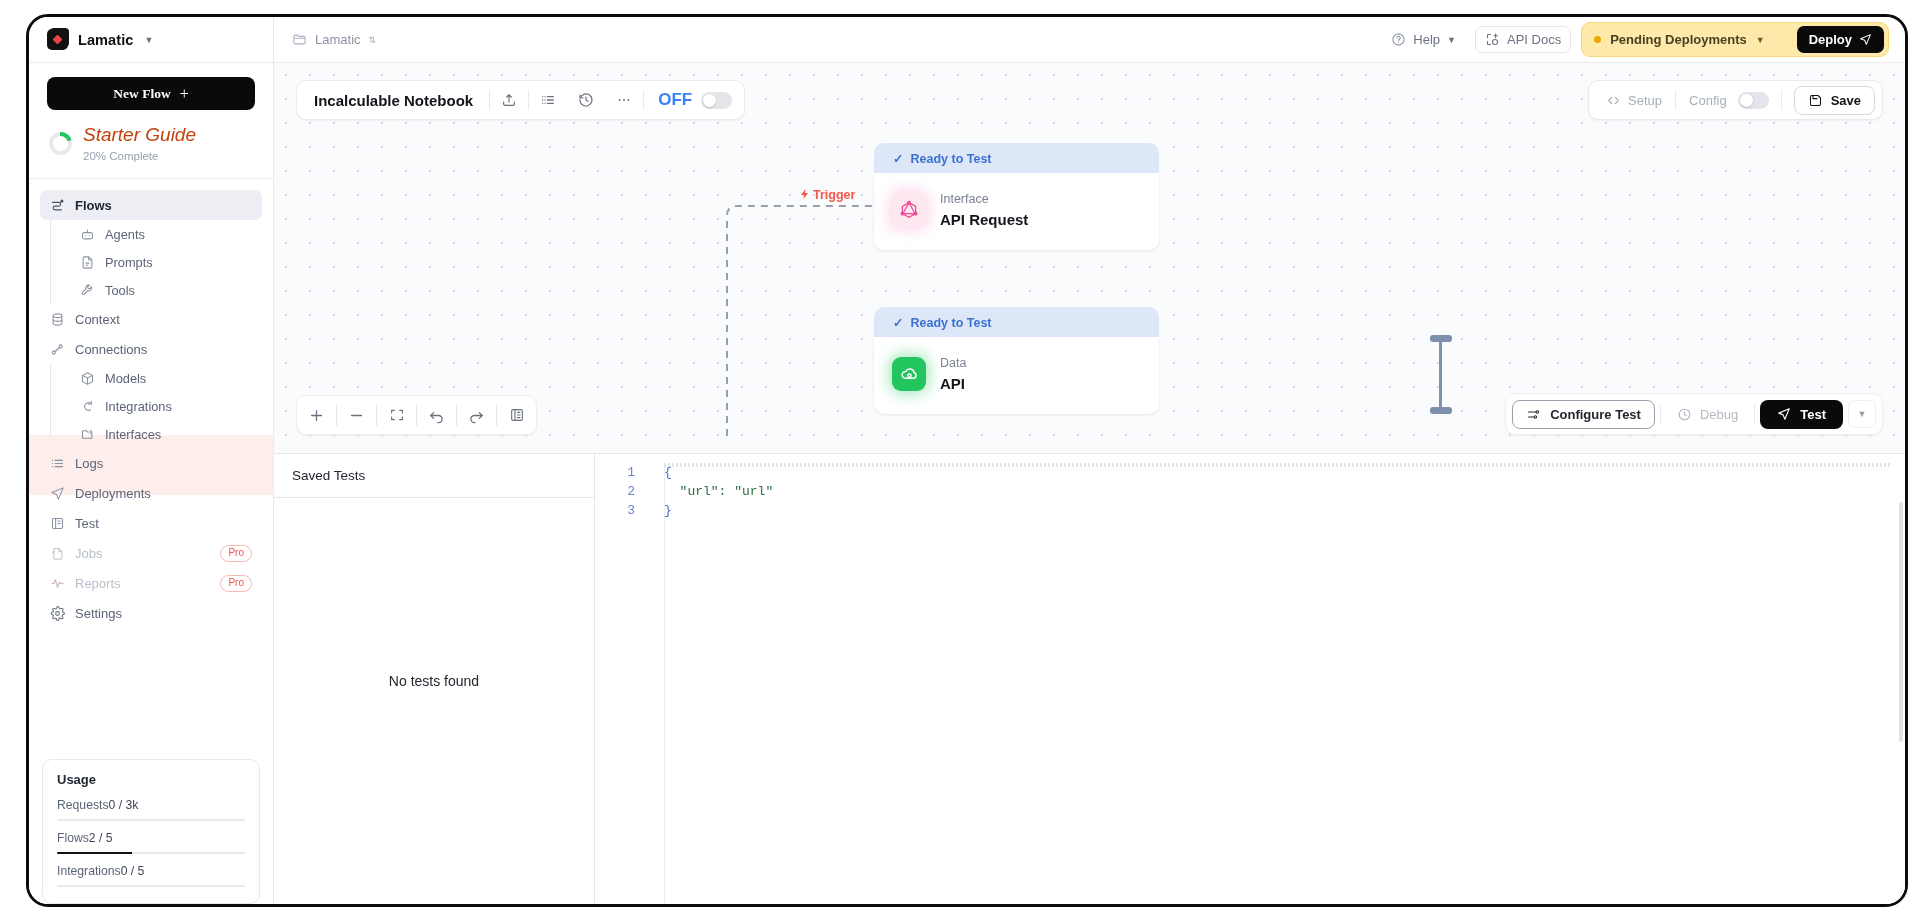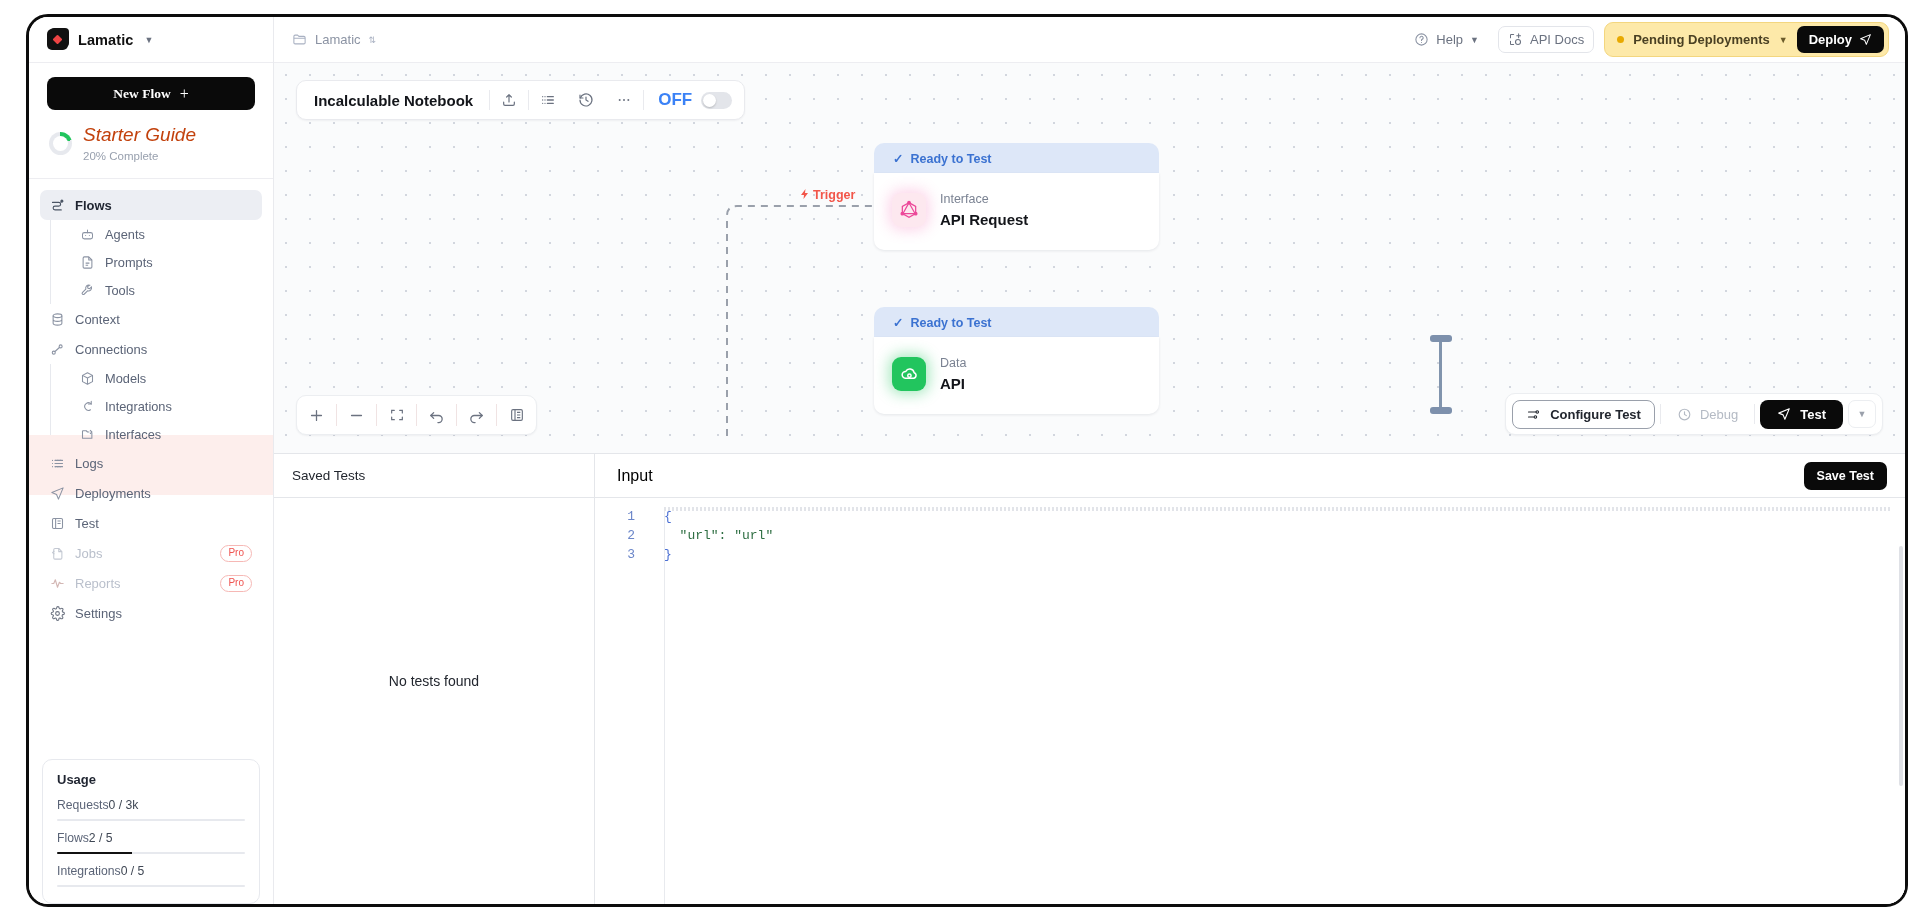--- a/index.html
+++ b/index.html
@@ -111,21 +111,21 @@
   .tb-outline { border:1px solid #e3e5ea; background:#fff; }
   .deploy-wrap {
     display:flex; align-items:center; gap:9px; background:#fde9a9;
     border:1px solid #f3d67f; border-radius:9px; padding: 3px 4px 3px 12px;
   }
   .dot-amber { width:7px; height:7px; border-radius:50%; background:#e8a900;}
   .pending-txt { font-size:13px; color:#4a4023; font-weight:600;}
   .deploy-btn {
     background:#0a0a0a; color:#fff; font-size:13px; font-weight:700;
     border-radius:7px; padding: 6px 12px; display:flex; align-items:center; gap:7px;
-    cursor:pointer; border:none; font-family:"Liberation Sans", sans-serif;
+    cursor:pointer; border:none; font-family:"Liberation Sans", sans-serif;margin-left:23px;
   }
 
   
   .canvas-wrap { position:relative; flex:1 1 auto; min-height:0; }
   .canvas {
     position:absolute; inset:0;
     background-color:#fafbfc;
     background-image: radial-gradient(#d2d6de 1.1px, transparent 1.1px);
     background-size: 24px 24px;
   }
@@ -534,20 +534,43 @@
               <circle cx="12" cy="12" r="1.5"></circle>
               <circle cx="18.5" cy="12" r="1.5"></circle>
             </svg>
           </span>
         <span class="ft-div"></span>
         <span class="ft-off">OFF</span>
         <span class="toggle"></span>
         <span style="width:8px"></span>
       </div>
 
+      <div class="flow-toolbar-r">
+        <span class="setup-btn">
+          <span class="icn">
+              <svg viewBox="0 0 24 24" fill="none" stroke="#a8afbb" stroke-width="1.9" stroke-linecap="round" stroke-linejoin="round">
+                <path d="M9 7 4.5 12 9 17M15 7l4.5 5-4.5 5"></path>
+              </svg>
+            </span>
+          <span>Setup</span>
+        </span>
+        <span class="ft-div"></span>
+        <span class="config-lbl">Config</span>
+        <span class="toggle"></span>
+        <span class="ft-div" style="margin:0 9px"></span>
+        <span class="save-btn">
+          <span class="icn">
+              <svg viewBox="0 0 24 24" fill="none" stroke="#13151a" stroke-width="1.7" stroke-linejoin="round">
+                <path d="M4 6a2 2 0 0 1 2-2h10l4 4v10a2 2 0 0 1-2 2H6a2 2 0 0 1-2-2z"></path>
+                <path d="M8 4v5h7"></path>
+              </svg>
+            </span>
+          <span>Save</span>
+        </span>
+      </div>
 
       <svg style="position:absolute;left:0;top:0;width:100%;height:100%;pointer-events:none;z-index:3;">
         <path d="M 453 373 L 453 153 Q 453 143 463 143 L 600 143" fill="none" stroke="#9aa0ab" stroke-width="2" stroke-dasharray="7 6"></path>
       </svg>
 
       <div class="trigger-lbl" style="left:525px;top:125px;">
         <span class="icn" style="width:12px;height:12px;flex:0 0 12px;">
             <svg viewBox="0 0 24 24" fill="#f2564a">
               <path d="M13 2 4 14h6l-1 8 9-12h-6z"></path>
             </svg>
@@ -675,24 +698,20 @@
       </div>
     </div>
 
     <div class="bottom">
       <div class="saved-col">
         <div class="panel-head">Saved Tests</div>
         <div class="saved-body">No tests found</div>
       </div>
 
       <div class="input-col">
-        <div class="input-head">
-          <span>Input</span>
-          <button class="save-test-btn">Save Test</button>
-        </div>
         <div class="editor">
           <div class="ed-guide"></div>
           <div class="ed-top-line"></div>
           <div class="code-row">
             <span class="ln">1</span>
             <span class="code tok-brace">{</span>
           </div>
           <div class="code-row">
             <span class="ln">2</span>
             <span class="code tok-key">  "url": "url"</span>

